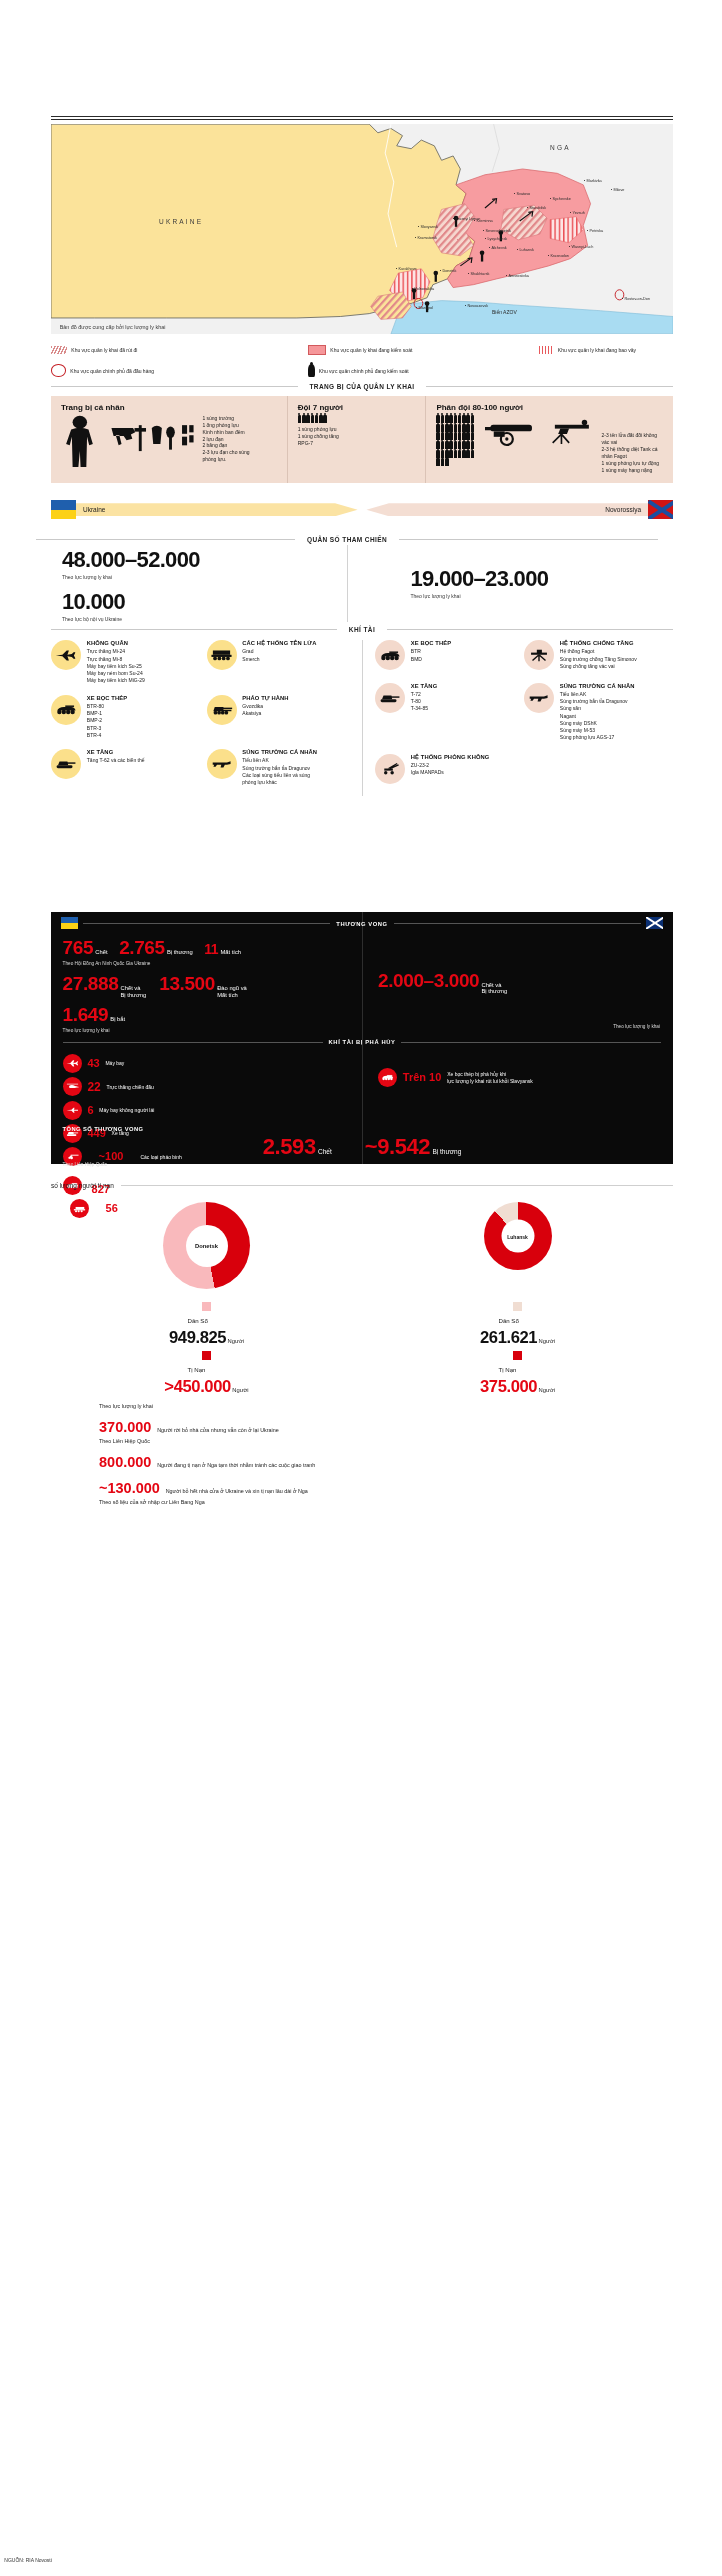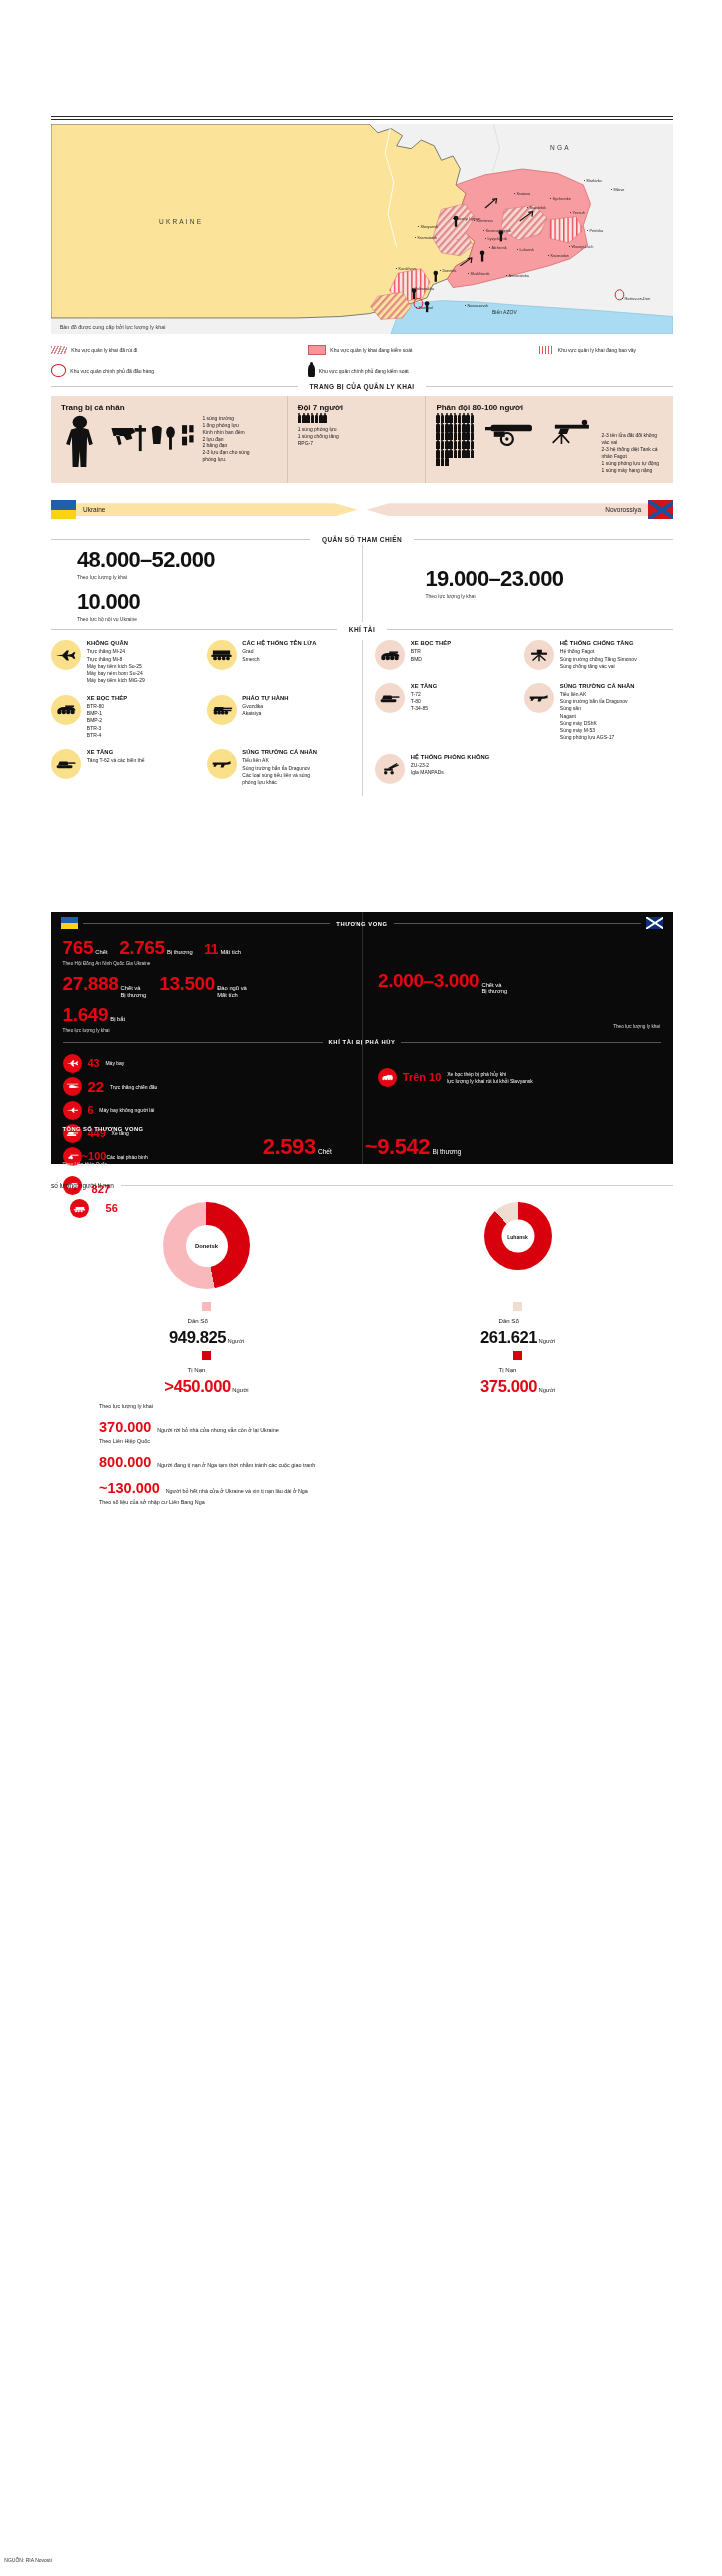--- a/index.html
+++ b/index.html
@@ -50,21 +50,21 @@
   .flagNR{position:absolute;right:0;top:1.4px;width:24.6px;height:19px;background:#d11414;overflow:hidden;}
   .flagNR:before,.flagNR:after{content:"";position:absolute;left:-2.9px;top:8px;width:32px;height:3.6px;background:#1b4fa0;transform:rotate(33deg);}
   .flagNR:after{transform:rotate(-33deg);}
   .arrowL{position:absolute;left:24.6px;top:4.3px;height:13px;width:282px;background:#fbe3a3;
      clip-path:polygon(0 0,92% 0,100% 50%,92% 100%,0 100%);}
   .arrowR{position:absolute;right:24.6px;top:4.3px;height:13px;width:282px;background:#f4ded3;
      clip-path:polygon(8% 0,100% 0,100% 100%,8% 100%,0 50%);}
   .banner .lblL{position:absolute;left:32px;top:6.5px;font-size:6.5px;color:#1a1a1a;}
   .banner .lblR{position:absolute;right:32px;top:6.5px;font-size:6.5px;color:#1a1a1a;}
   
-  .troops{position:absolute;left:51px;top:536px;width:622px;}
+  .troops{position:absolute;left:36px;top:536px;width:622px;}
   .tcols{display:flex;position:relative;margin-top:5.8px;}
   .tcols:before{content:"";position:absolute;left:50%;top:-4.3px;bottom:0;width:0.7px;background:#d2d2d2;}
   .tcol{width:50%;}
   .bignum{font-family:"Liberation Sans Narrow","Liberation Sans",sans-serif;
      font-weight:bold;font-size:22px;letter-spacing:-0.7px;color:#111;line-height:1;}
   .srctxt{font-size:5px;color:#333;margin-top:2.9px;}
   
   .khitai{position:absolute;left:51px;top:626px;width:622px;}
   .kgrid{display:flex;position:relative;margin-top:7.2px;}
   .kgrid:before{content:"";position:absolute;left:50%;top:0;bottom:0;width:0.7px;background:#d2d2d2;}
@@ -673,21 +673,21 @@
           <span style="color:#fff;font-size:5px;white-space:pre-line;line-height:1.25;">Máy bay</span>
         </div>
         <div style="display: flex; align-items: center; gap: 5.8px; margin-bottom: 4.3px;">
           <div style="width:19px;height:19px;border-radius:50%;background:#e40613;display:flex;align-items:center;justify-content:center;">
             <svg width="13" height="8.7" viewBox="0 0 30 16">
               <rect x="2" y="2" width="26" height="1.6" fill="#fff"></rect>
               <path d="M7,7 q6,-4 14,0 l6,2 -7,3 -12,0 Z" fill="#fff"></path>
               <rect x="20" y="9" width="9" height="1.6" fill="#fff"></rect>
             </svg>
           </div>
-          <span style="color:#e40613;font-family:'Liberation Sans Narrow','Liberation Sans',sans-serif;font-weight:bold;font-size:15px;line-height:1;">22</span>
+          <span style="color:#e40613;font-family:'Liberation Sans Narrow','Liberation Sans',sans-serif;font-weight:bold;font-size:12px;line-height:1;">22</span>
           <span style="color:#fff;font-size:5px;white-space:pre-line;line-height:1.25;">Trực thăng chiến đấu</span>
         </div>
         <div style="display: flex; align-items: center; gap: 5.8px; margin-bottom: 4.3px;">
           <div style="width:19px;height:19px;border-radius:50%;background:#e40613;display:flex;align-items:center;justify-content:center;">
             <svg width="13" height="8.7" viewBox="0 0 26 14">
               <path d="M1,7 l10,-1 4,-4 2,0 -1,4 8,0 0,2 -8,0 1,4 -2,0 -4,-4 Z" fill="#fff"></path>
             </svg>
           </div>
           <span style="color:#e40613;font-family:'Liberation Sans Narrow','Liberation Sans',sans-serif;font-weight:bold;font-size:11px;line-height:1;">6</span>
           <span style="color:#fff;font-size:5px;white-space:pre-line;line-height:1.25;">Máy bay không người lái</span>
@@ -696,21 +696,21 @@
           <div style="width:19px;height:19px;border-radius:50%;background:#e40613;display:flex;align-items:center;justify-content:center;">
             <svg width="13" height="8.7" viewBox="0 0 30 16">
               <path d="M4,10 l2,-5 11,0 1,5 Z" fill="#fff"></path>
               <rect x="16" y="6" width="12" height="2" fill="#fff"></rect>
               <rect x="2" y="10" width="22" height="4" rx="2" fill="#fff"></rect>
             </svg>
           </div>
           <span style="color:#e40613;font-family:'Liberation Sans Narrow','Liberation Sans',sans-serif;font-weight:bold;font-size:11px;line-height:1;">449</span>
           <span style="color:#fff;font-size:5px;white-space:pre-line;line-height:1.25;">Xe tăng</span>
         </div>
-        <div style="display: flex; align-items: center; gap: 0; margin-bottom: 4.3px;">
+        <div style="display: flex; align-items: center; gap: 17px; margin-bottom: 4.3px;">
           <div style="width:19px;height:19px;border-radius:50%;background:#e40613;display:flex;align-items:center;justify-content:center;">
             <svg width="13" height="8.7" viewBox="0 0 28 15">
               <rect x="10" y="4" width="17" height="2" fill="#fff"></rect>
               <path d="M4,11 l7,-6 3,2 -6,6 Z" fill="#fff"></path>
               <circle cx="12" cy="11" r="3" fill="#fff"></circle>
             </svg>
           </div>
           <span style="color:#e40613;font-family:'Liberation Sans Narrow','Liberation Sans',sans-serif;font-weight:bold;font-size:11px;line-height:1;">~100</span>
           <span style="color:#fff;font-size:5px;white-space:pre-line;line-height:1.25;">Các loại pháo binh</span>
         </div>

